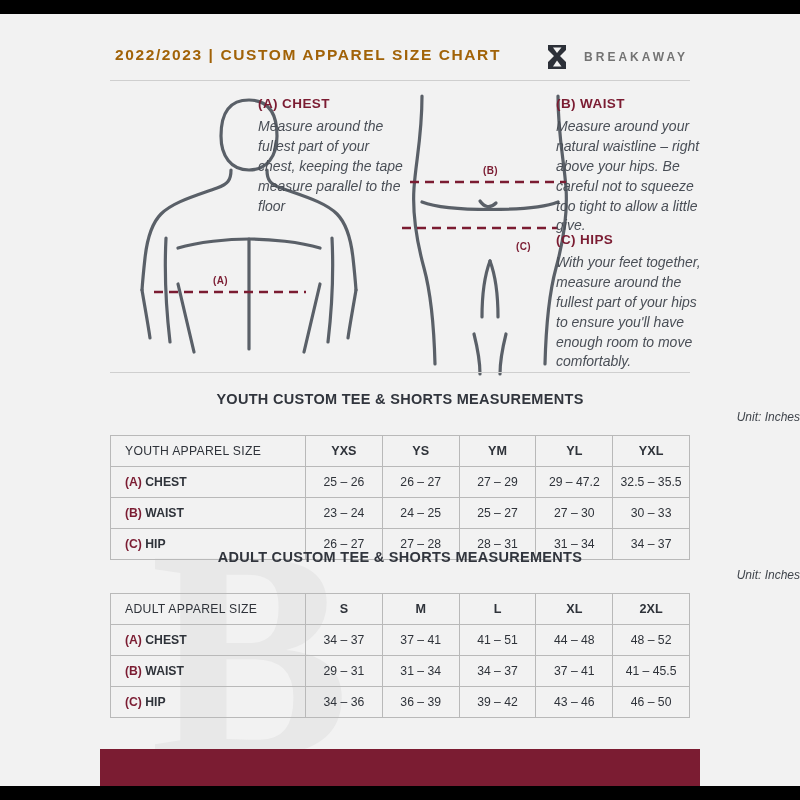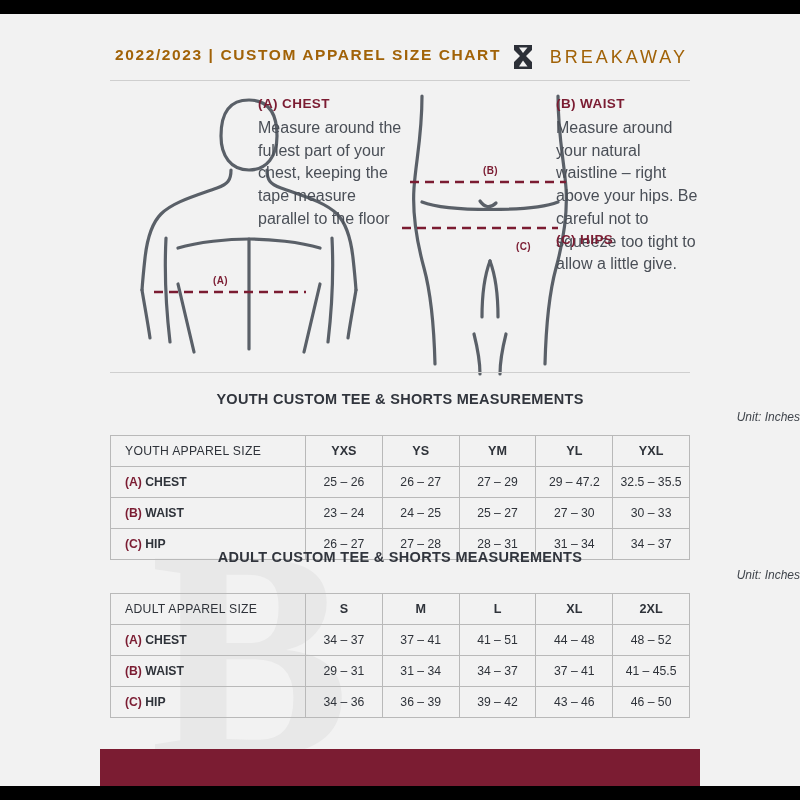--- a/index.html
+++ b/index.html
@@ -61,24 +61,24 @@
     display: flex;
     align-items: center;
     gap: 14px;
   }
   .brand-mark {
     width: 26px;
     height: 28px;
     position: relative;
   }
   .brand-name {
-    font-size: 18px;
-    font-weight: normal;
+    font-size: 12px;
+    font-weight: bold;
     letter-spacing: 3px;
-    color: #a16207;
+    color: #737373;
   }
   .header-rule {
     position: absolute;
     left: 110px;
     top: 66px;
     width: 580px;
     height: 1px;
     background: #cfcfcf;
   }
 
@@ -95,21 +95,22 @@
     width: 152px;
   }
   .callout-title {
     font-size: 13.5px;
     font-weight: bold;
     color: #7b1c32;
     letter-spacing: 0.4px;
     margin-bottom: 6px;
   }
   .callout-body {
-    font-size: 16px;
+    font-size: 14px;
+    font-style: italic;
     line-height: 1.42;
     color: #4a4f57;
   }
   .c-chest { left: 258px; top: 14px; width: 150px; }
   .c-waist { left: 556px; top: 14px; width: 150px; }
   .c-hips  { left: 556px; top: 150px; width: 150px; }
 
   .measure-label {
     position: absolute;
     font-size: 10px;
@@ -264,20 +265,21 @@
       <div class="callout c-chest">
         <div class="callout-title">(A) CHEST</div>
         <div class="callout-body">Measure around the fullest part of your chest, keeping the tape measure parallel to the floor</div>
       </div>
       <div class="callout c-waist">
         <div class="callout-title">(B) WAIST</div>
         <div class="callout-body">Measure around your natural waistline – right above your hips. Be careful not to squeeze too tight to allow a little give.</div>
       </div>
       <div class="callout c-hips">
         <div class="callout-title">(C) HIPS</div>
+        <div class="callout-body">With your feet together, measure around the fullest part of your hips to ensure you'll have enough room to move comfortably.</div>
       </div>
 
       <div class="diagram-rule"></div>
     </div>
 
     <div class="section" style="top:377px;">
       <div class="sec-title">YOUTH CUSTOM TEE &amp; SHORTS MEASUREMENTS</div>
       <div class="sec-unit">Unit: Inches</div>
       <table>
         <thead>

